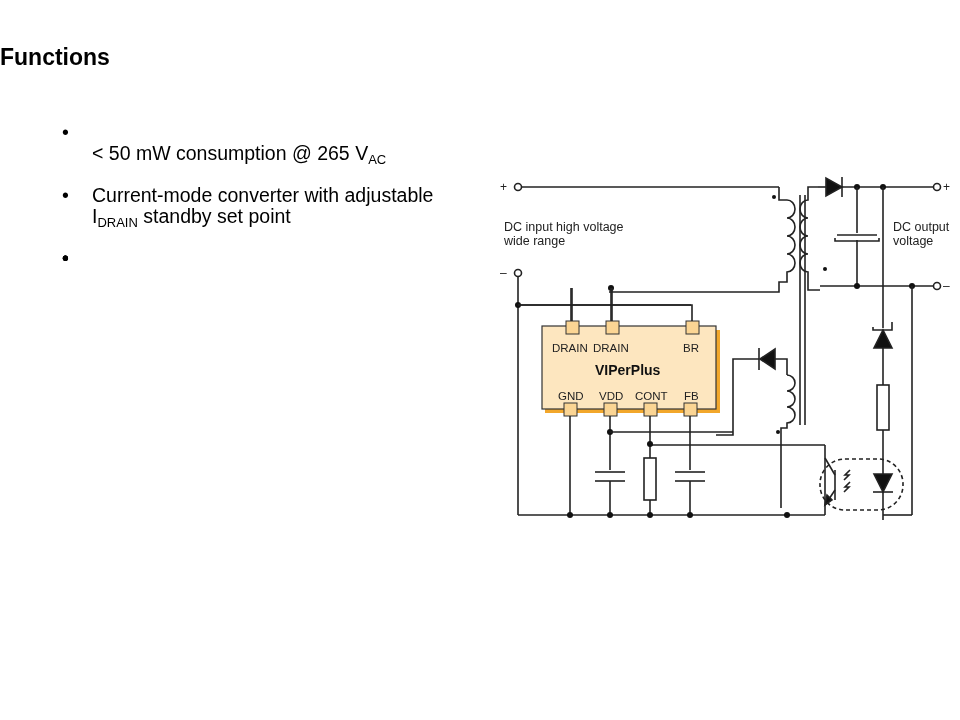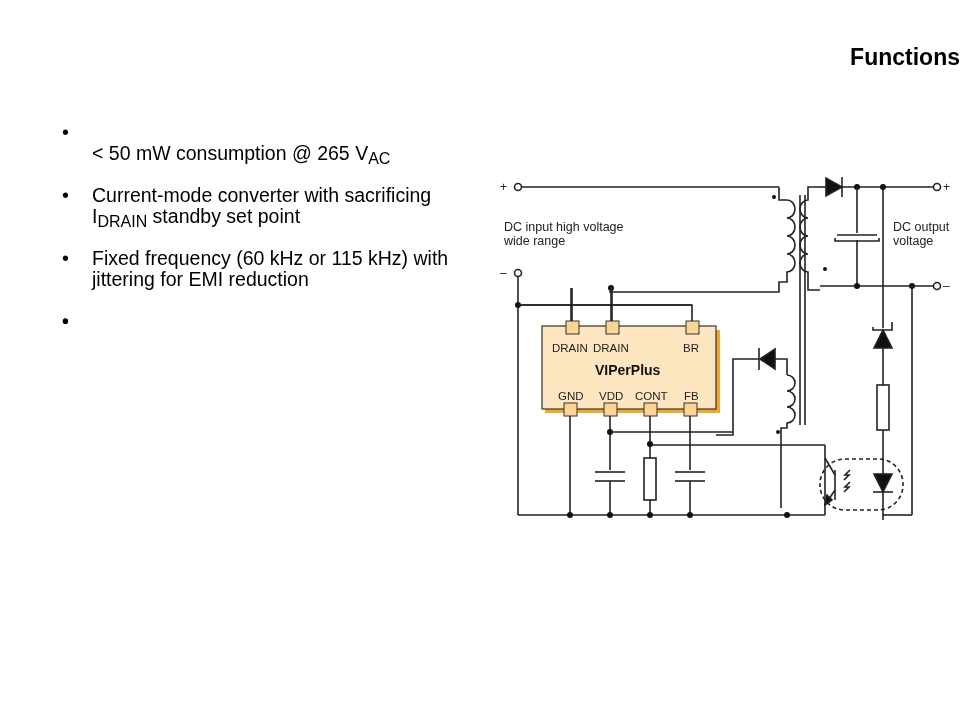--- a/index.html
+++ b/index.html
@@ -1,35 +1,35 @@
 <!DOCTYPE html>
 <html><head>
 <meta charset="utf-8">
 <style>
   html, body { margin: 0; padding: 0; background: #ffffff; }
   body { width: 960px; height: 720px; position: relative; overflow: hidden;
          font-family: "Liberation Sans", sans-serif; color: #000; }
-  .title { position: absolute; top: 44px; left: 0; width: 960px; text-align: right;
+  .title { position: absolute; top: 44px; left: 0; width: 960px; text-align: left;
            font-size: 23px; font-weight: bold; }
   .bullets { position: absolute; left: 62px; top: 122px; width: 420px; margin: 0; padding: 0; list-style: none; }
   .bullets li { position: relative; padding-left: 30px; font-size: 19.5px; line-height: 21px; margin-bottom: 21px; }
   .bullets li .dot { position: absolute; left: 0; top: 0; }
-  .bullets sub { font-size: 16px; vertical-align: -4px; line-height: 0; }
+  .bullets sub { font-size: 13px; vertical-align: -4px; line-height: 0; }
   .diagram { position: absolute; left: 490px; top: 170px; width: 470px; height: 360px; }
   svg text { font-family: "Liberation Sans", sans-serif; }
 </style>
 </head>
 <body>
 
 <div class="title">Functions</div>
 
 <ul class="bullets" id="bullets">
     <li><span class="dot">•</span><br><span>&lt; 50 mW consumption @ 265 V</span><sub>AC</sub></li>
-    <li><span class="dot">•</span><span>Current-mode converter with sacrificing I</span><sub>DRAIN</sub><span> standby set point</span></li>
-    <li><span class="dot">•</span><span>Fixed frequency (60 kHz or 115 kHz) with jittering for EMI reduction</span></li>
+    <li><span class="dot">•</span><span>Current-mode converter with adjustable I</span><sub>DRAIN</sub><span> standby set point</span></li>
+    <li><span class="dot">•</span></li>
     <li><span class="dot">•</span></li>
     <li><span class="dot">•</span></li>
     <li><span class="dot">•</span></li>
   </ul>
 
 <div class="diagram">
 <svg width="470" height="360" viewBox="0 0 470 360" xmlns="http://www.w3.org/2000/svg" stroke="#222" stroke-width="1.6" fill="none">
 
   <text x="10" y="21" font-size="12" fill="#222" stroke="none">+</text>
   <circle cx="28" cy="17" r="3.5" fill="#fff"></circle>

